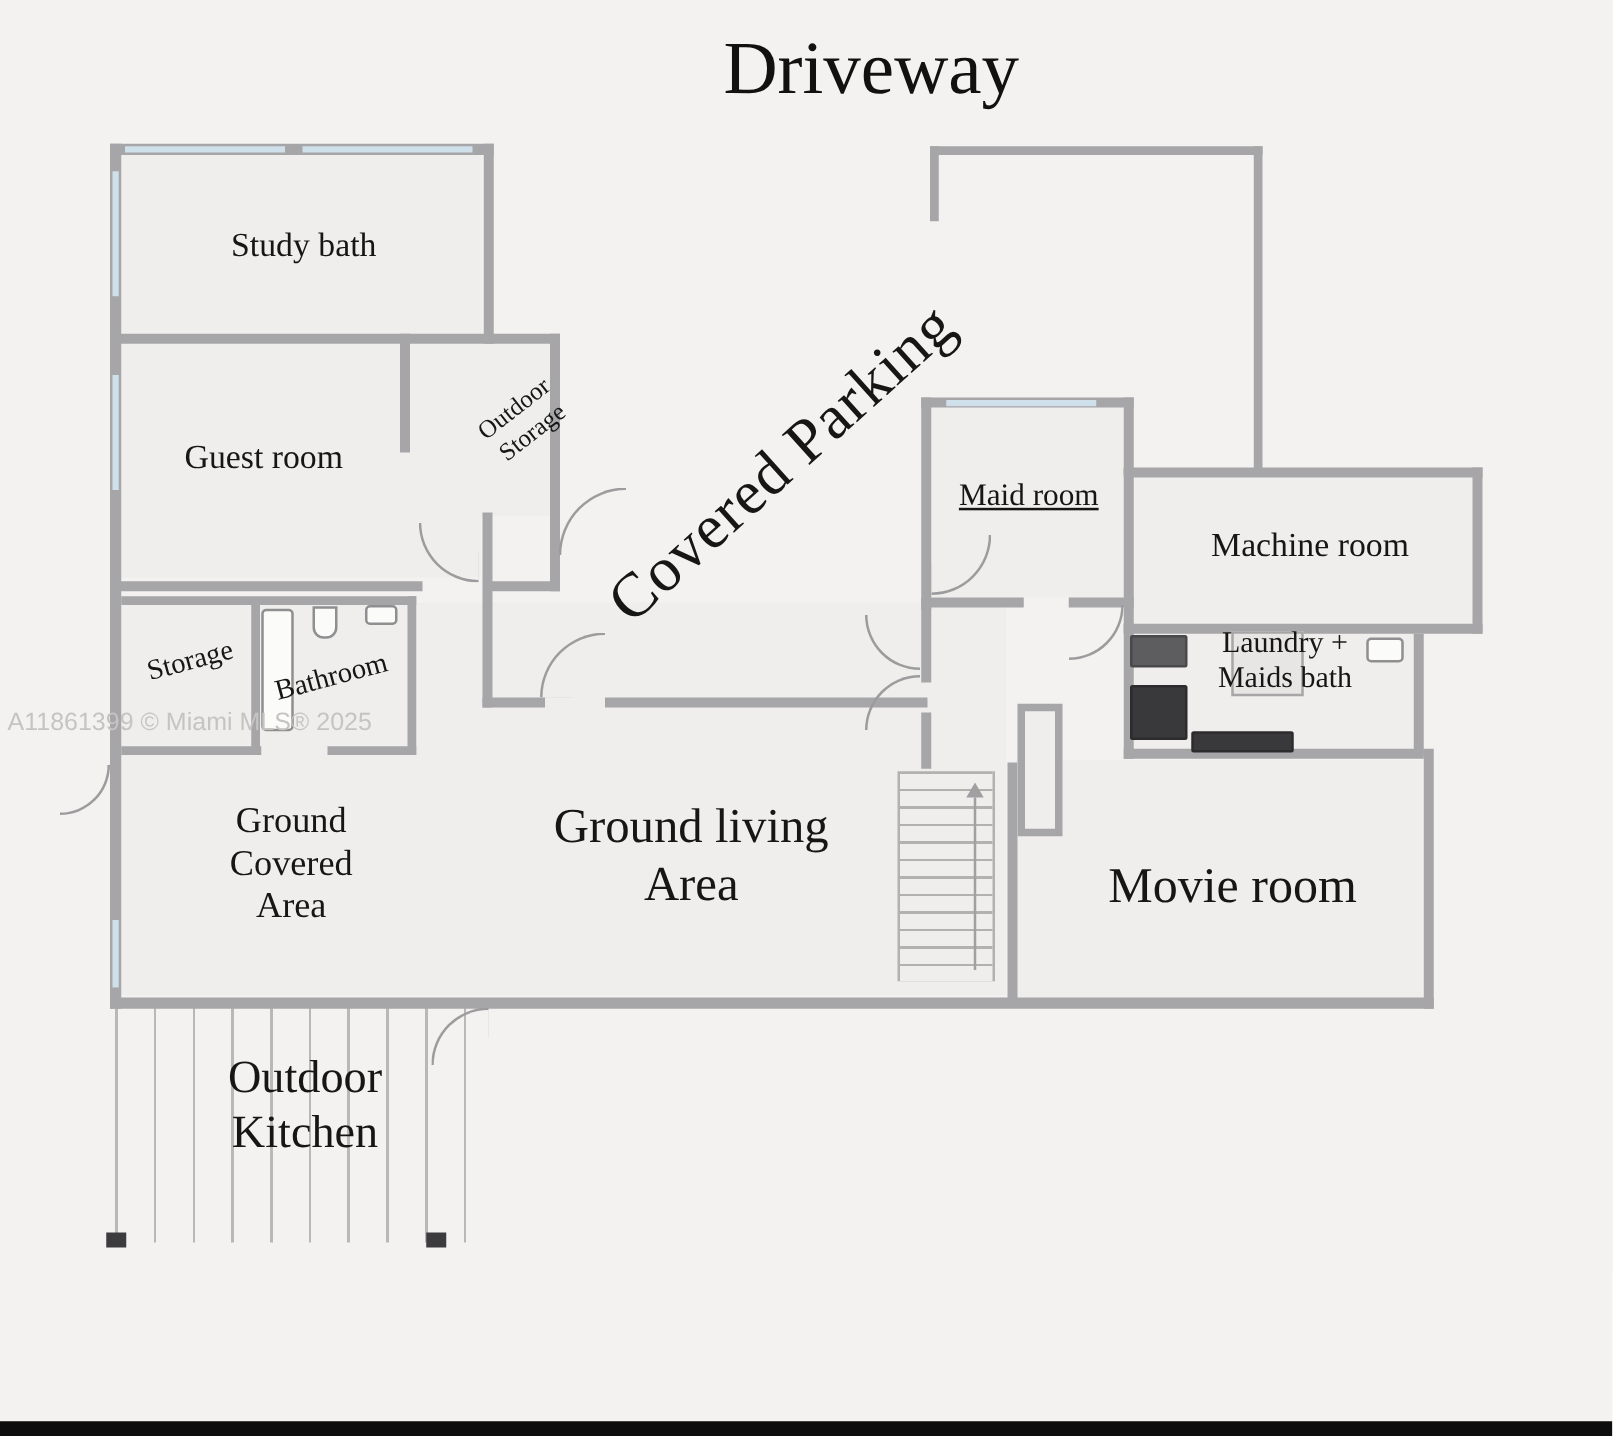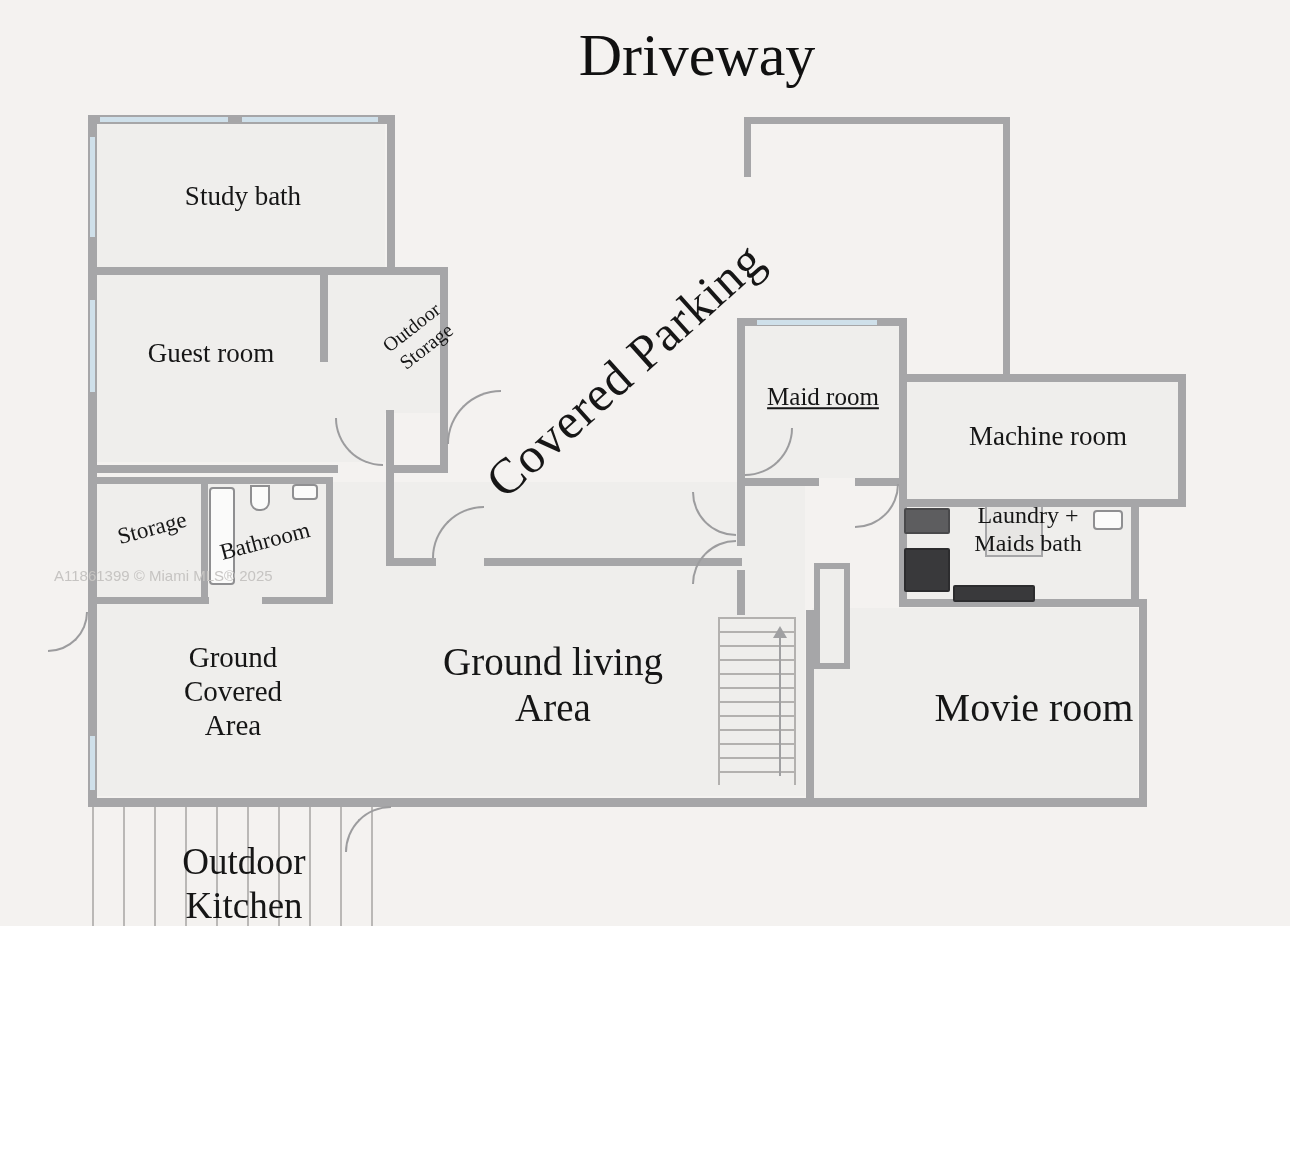--- a/index.html
+++ b/index.html
@@ -1,18 +1,18 @@
 <!DOCTYPE html>
 <html><head>
 <meta charset="utf-8">
 <style>
   * { margin:0; padding:0; box-sizing:border-box; }
   html,body { background:#ffffff; }
   body { font-family:"Liberation Serif", serif; }
-  .canvas { position:relative; width:1290px; height:926px; background:#f4f2f0; overflow:hidden;padding-left:26px; }
+  .canvas { position:relative; width:1290px; height:1149px; background:#f4f2f0; overflow:hidden;padding-left:26px; }
 
   
   .fill  { position:absolute; background:#efeeec; }
   .wall  { position:absolute; background:#a6a6a8; }
   .win   { position:absolute; background:#cfe0ea; }
   .arc   { position:absolute; border:2px solid #9c9c9e; border-top:none; border-right:none;
            border-radius:0 0 0 100%; background:transparent; }
   .arc.flip-v { transform:scaleY(-1); }
   .arc.flip-h { transform:scaleX(-1); }
   .closet { position:absolute; border:6px solid #a6a6a8; background:#efeeec; }
@@ -31,43 +31,43 @@
 
   .fix { position:absolute; border:2px solid #8f8f91; background:#fbfbfa; border-radius:4px; }
   .fix.dark   { background:#5d5d5f; border-color:#49494b; border-radius:2px; }
   .fix.darker { background:#39393b; border-color:#2c2c2e; border-radius:2px; }
   .fix.counter{ background:#e7e6e4; border-color:#a6a6a8; border-radius:0; }
 
   
   .room-label { position:absolute; transform:translate(-50%,-50%); color:#161616;
                 text-align:center; white-space:pre-line; line-height:1.18; }
   .lbl-study   { left:243px; top:197px;  font-size:27px; }
-  .lbl-guest   { left:211px; top:354px;  font-size:27px; }
+  .lbl-guest   { left:211px; top:366px;  font-size:27px; }
   .lbl-ostor   { left:419px; top:337px;  font-size:20px; transform:translate(-50%,-50%) rotate(-38deg); }
   .lbl-park    { left:625px; top:370px;  font-size:50px; letter-spacing:1px; white-space:nowrap;
                  transform:translate(-50%,-50%) rotate(-42deg); }
   .lbl-maid    { left:823px; top:397px;  font-size:25px;text-decoration:underline; }
   .lbl-machine { left:1048px; top:437px; font-size:27px; }
   .lbl-storage { left:152px; top:528px;  font-size:23px; transform:translate(-50%,-50%) rotate(-15deg); }
   .lbl-bath    { left:265px; top:541px;  font-size:23px; transform:translate(-50%,-50%) rotate(-15deg); }
   .lbl-laundry { left:1028px; top:529px; font-size:24px; }
   .lbl-dining  { left:233px; top:691px;  font-size:29px; }
   .lbl-living  { left:553px; top:685px;  font-size:39px; }
-  .lbl-movie   { left:986px; top:708px;  font-size:40px;margin-left:48px; }
+  .lbl-movie   { left:986px; top:708px;  font-size:40px; }
   .lbl-okitch  { left:244px; top:884px;  font-size:37px; }
 
   .title { position:absolute; left:697px; top:55px; transform:translate(-50%,-50%);
            font-size:60px; color:#111; white-space:nowrap; }
   .pool  { position:absolute; left:583px; top:896px; transform:translate(-50%,-50%);
            font-size:58px; letter-spacing:3px; color:#3a4ed8; white-space:nowrap; }
   .floor-badge { position:absolute; left:812px; top:1018px; width:383px; height:54px;
            background:#ffffff; display:flex; align-items:center; justify-content:center;
            font-size:38px; letter-spacing:2px; color:#111; }
   .watermark { position:absolute; left:6px; top:567px; font-family:"Liberation Sans", sans-serif;
-           font-size:15px; color:#c6c4c2; white-space:nowrap;margin-left:48px; }
+           font-size:20px; color:#c6c4c2; white-space:nowrap; }
   .bottom-bar { position:absolute; left:0; top:1137px; width:1290px; height:12px; background:#0d0d0d; }
 </style>
 </head>
 <body>
 
 <div class="canvas">
 
   <div class="fill" style="left:95px;top:122px;width:290px;height:340px"></div>
   <div class="fill" style="left:95px;top:482px;width:710px;height:314px"></div>
   <div class="fill" style="left:812px;top:608px;width:326px;height:190px"></div>

